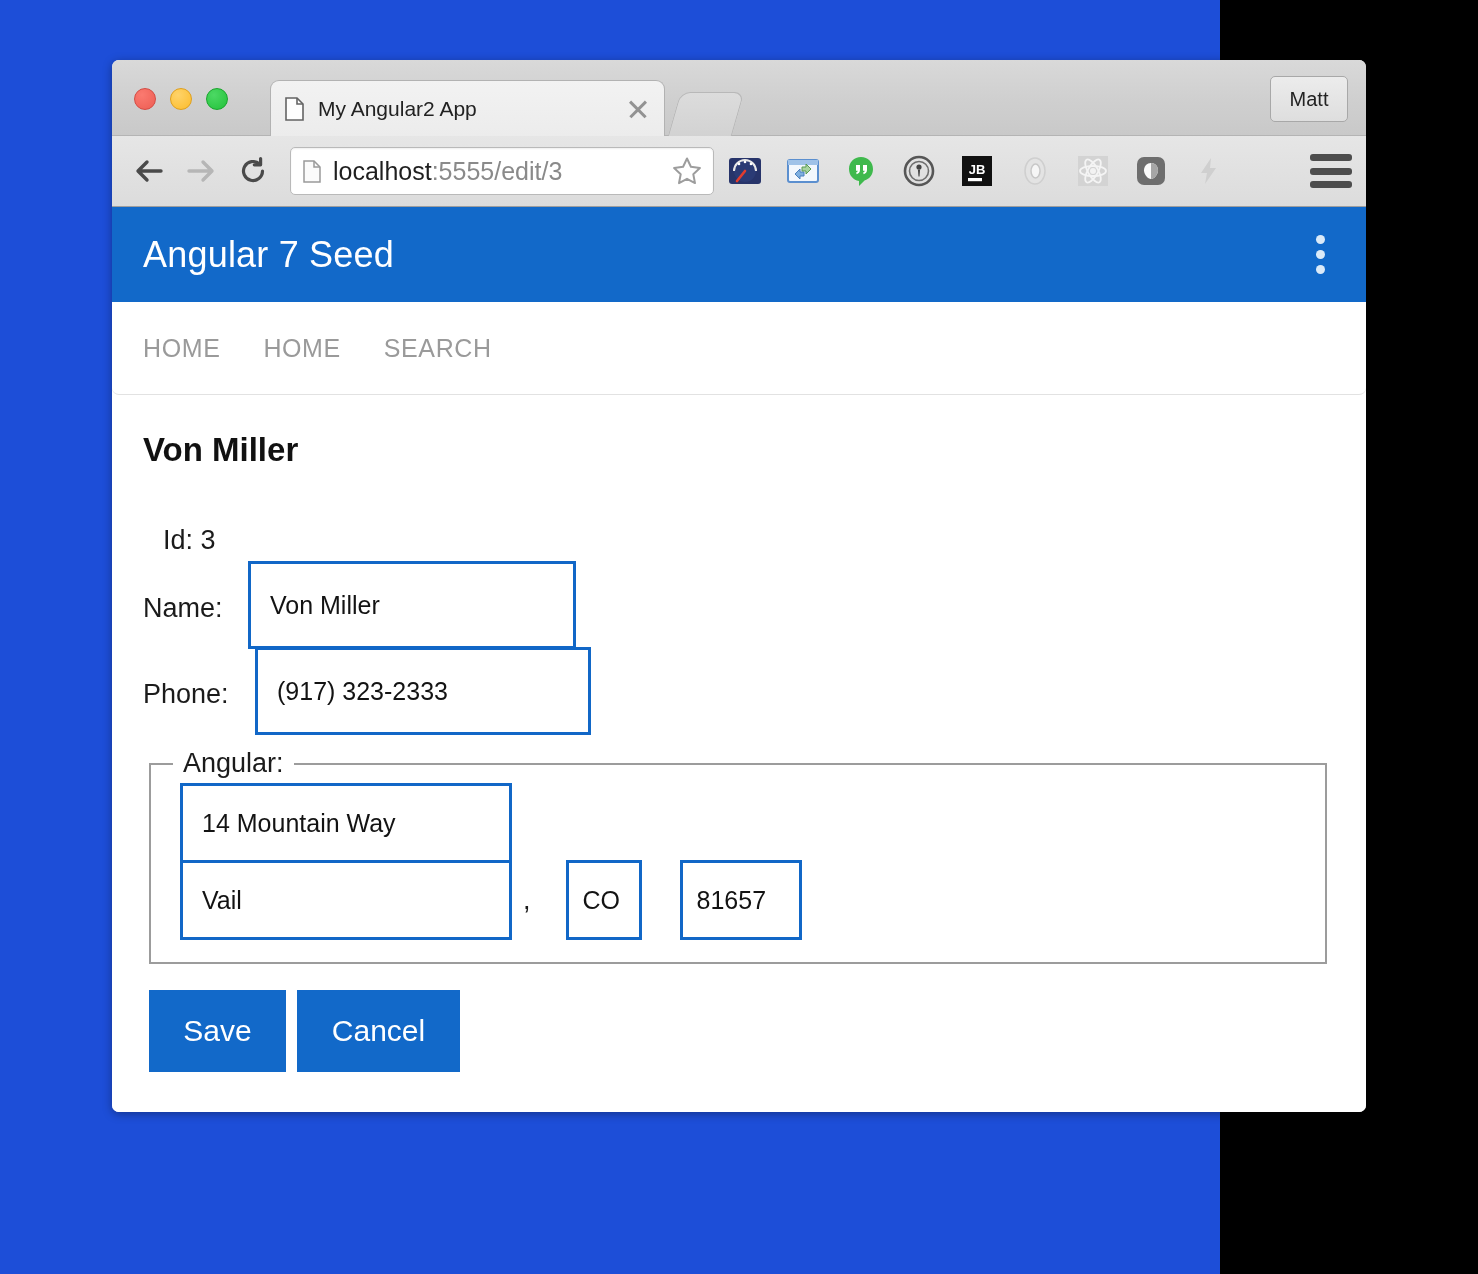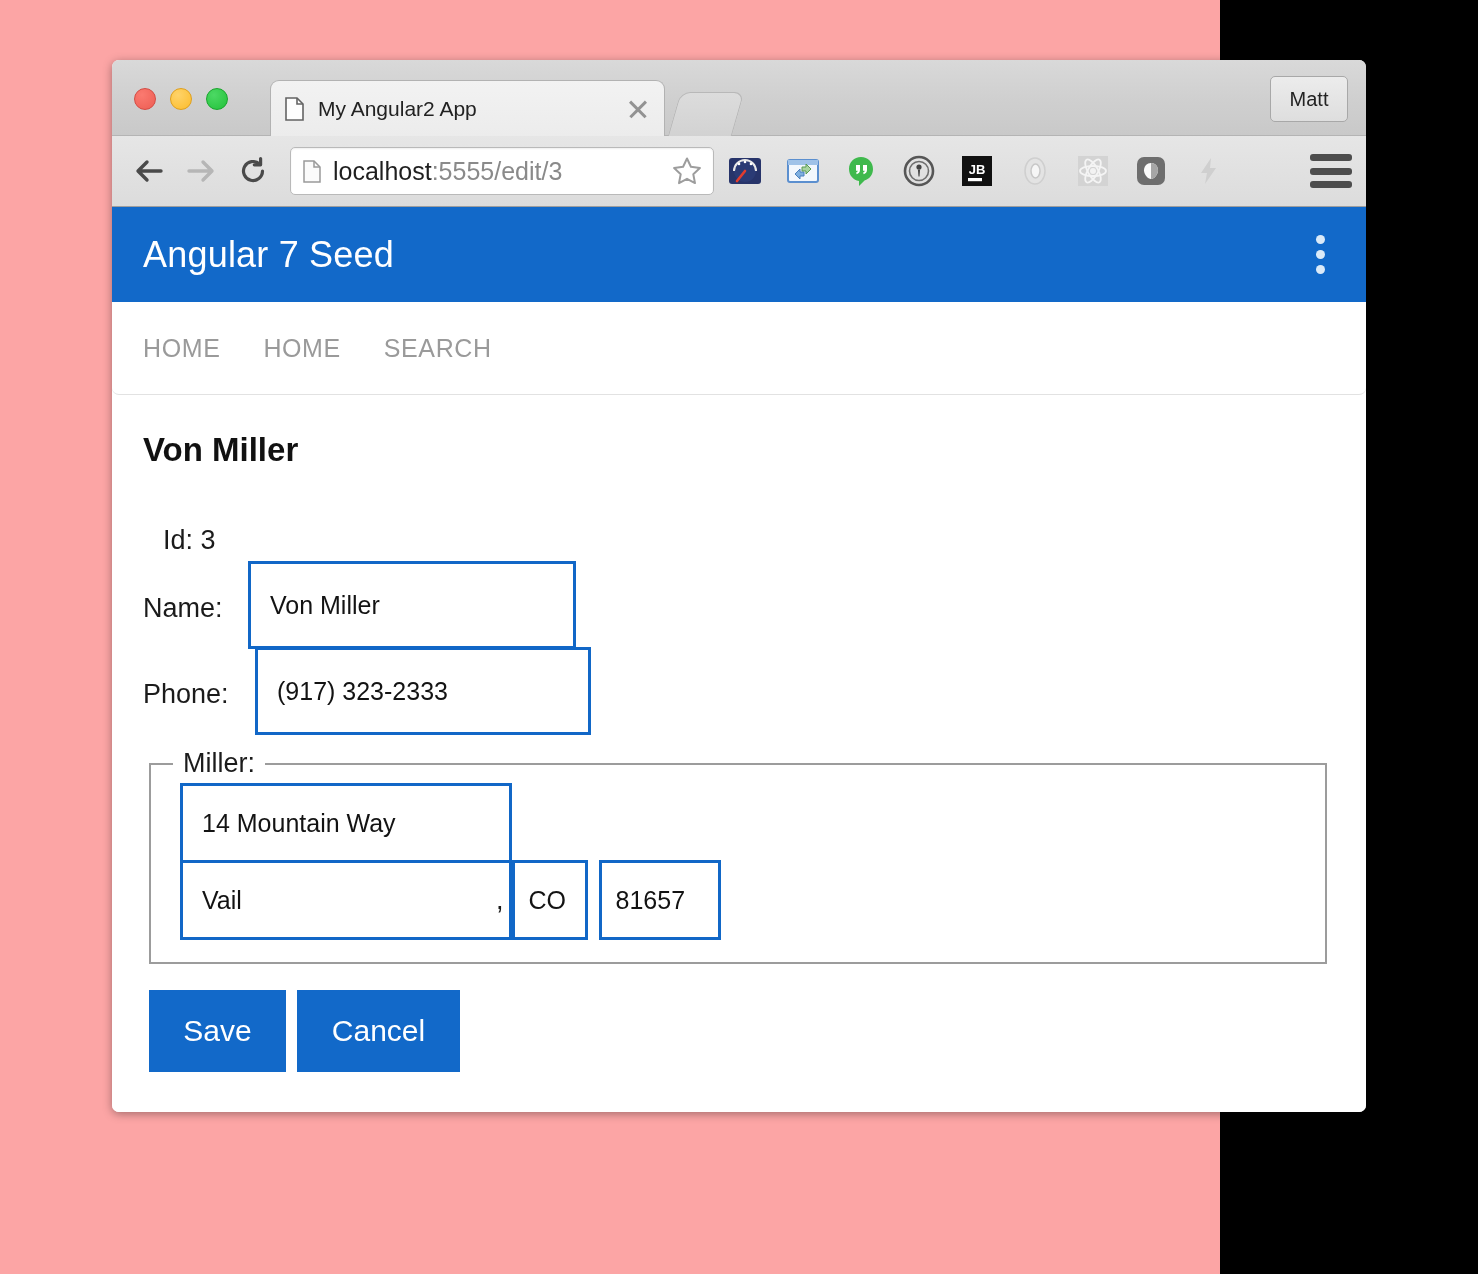--- a/index.html
+++ b/index.html
@@ -9,21 +9,21 @@
     width: 1478px;
     height: 1274px;
     overflow: hidden;
     font-family: "Liberation Sans", sans-serif;
   }
 
   .screen {
     position: relative;
     width: 1220px;
     height: 1274px;
-    background: #fca5a5;
+    background: #1d4ed8;
   }
 
   
   .browser-window {
     position: absolute;
     left: 112px;
     top: 60px;
     width: 1254px;
     height: 1052px;
     background: #ffffff;
@@ -339,20 +339,21 @@
   }
   .input-street {
     width: 332px;
     height: 80px;
     margin-bottom: 0;
   }
   .city-row {
     display: flex;
     align-items: center;
     margin-top: -3px;
+    gap: 27px;
   }
   .input-city  { width: 332px; height: 80px; }
   .comma {
     font-size: 27px;
     color: #1b1b1b;
     margin: 0 8px 0 -16px;
     align-self: center;
     position: relative;
     z-index: 2;
   }
@@ -551,21 +552,21 @@
           <span class="field-label">Name:</span>
           <input class="txt-input input-name" type="text" value="Von Miller" style="">
         </div>
 
         <div class="field-row row-phone">
           <span class="field-label">Phone:</span>
           <input class="txt-input input-phone" type="text" value="(917) 323-2333" style="">
         </div>
 
         <fieldset class="address-fieldset">
-          <legend class="address-legend">Miller:</legend>
+          <legend class="address-legend">Angular:</legend>
           <div class="address-inner">
             <input class="txt-input input-street" type="text" value="14 Mountain Way" style="">
             <div class="city-row">
               <input class="txt-input input-city" type="text" value="Vail" style="">
               <span class="comma">,</span>
               <input class="txt-input input-state" type="text" value="CO" style="">
               <input class="txt-input input-zip" type="text" value="81657" style="">
             </div>
           </div>
         </fieldset>

